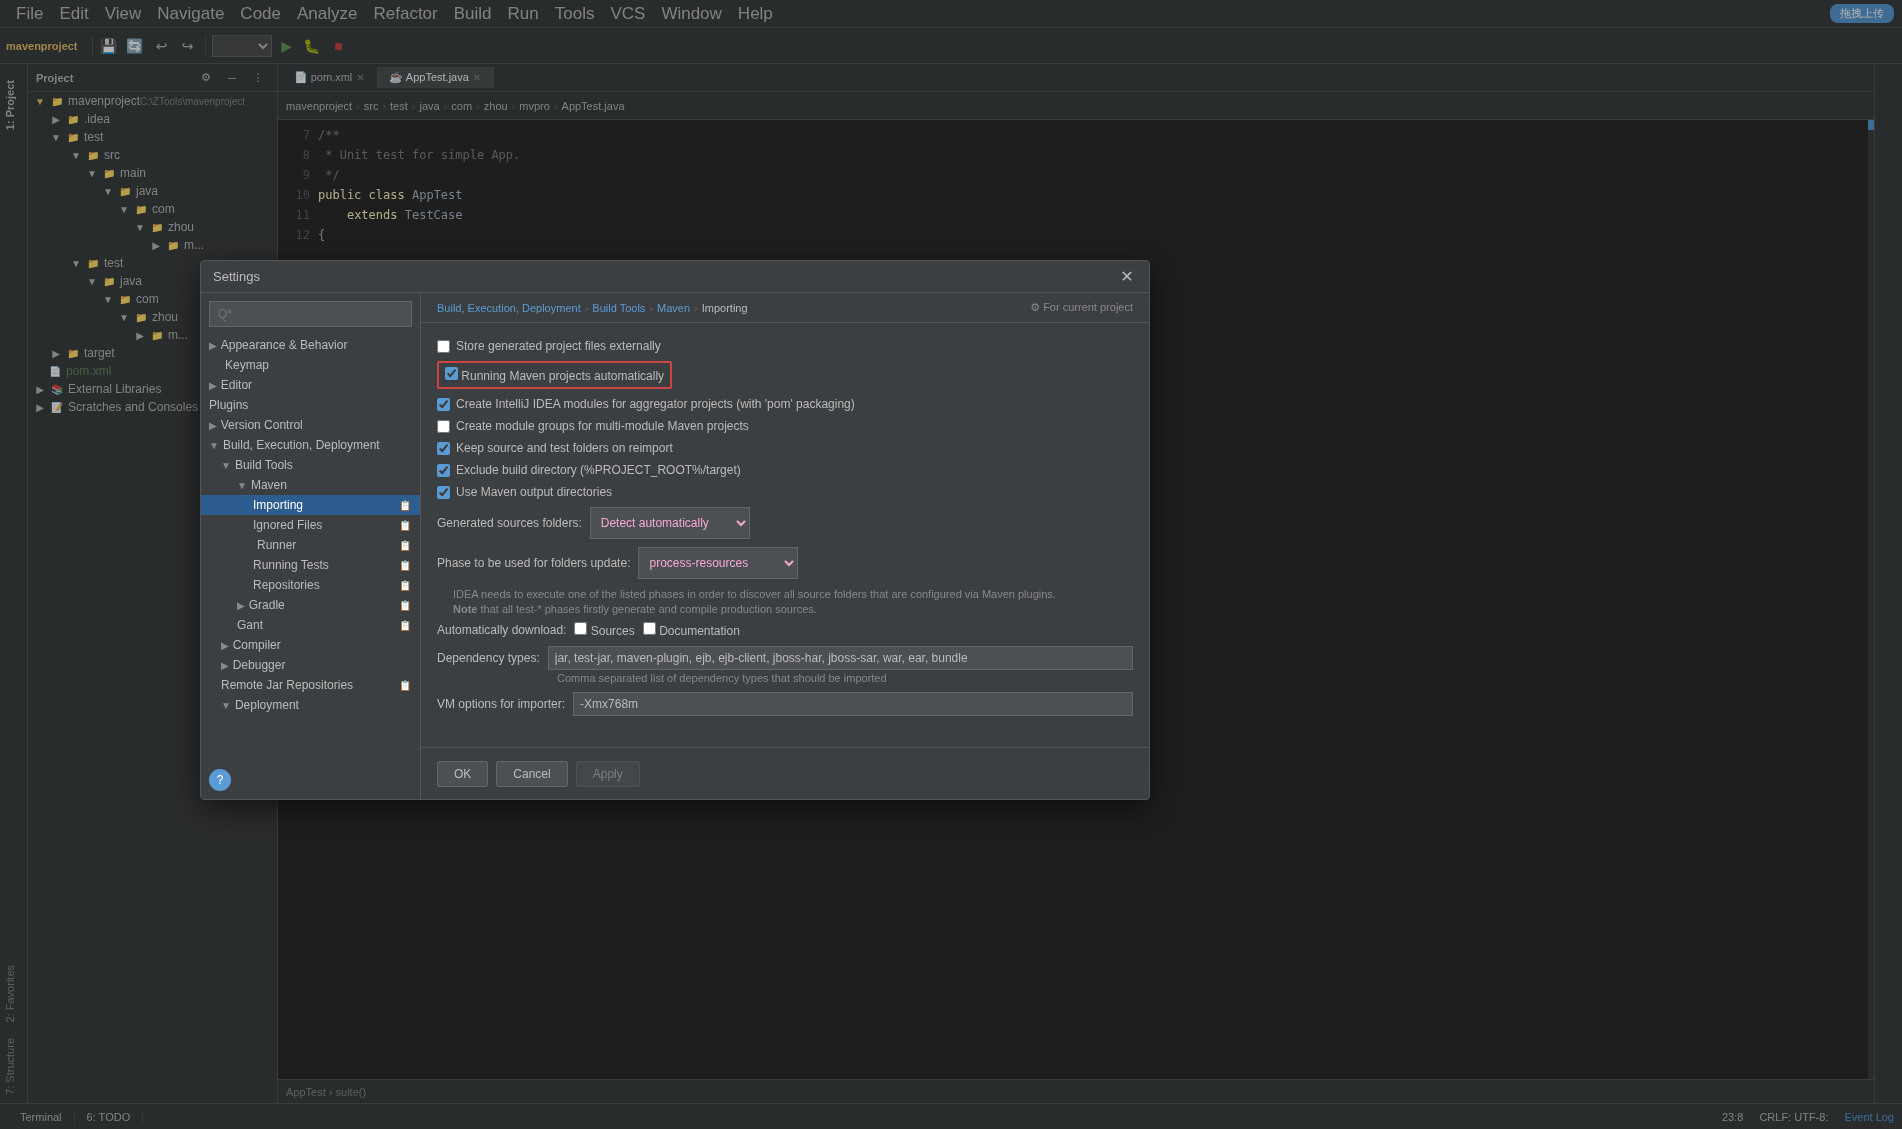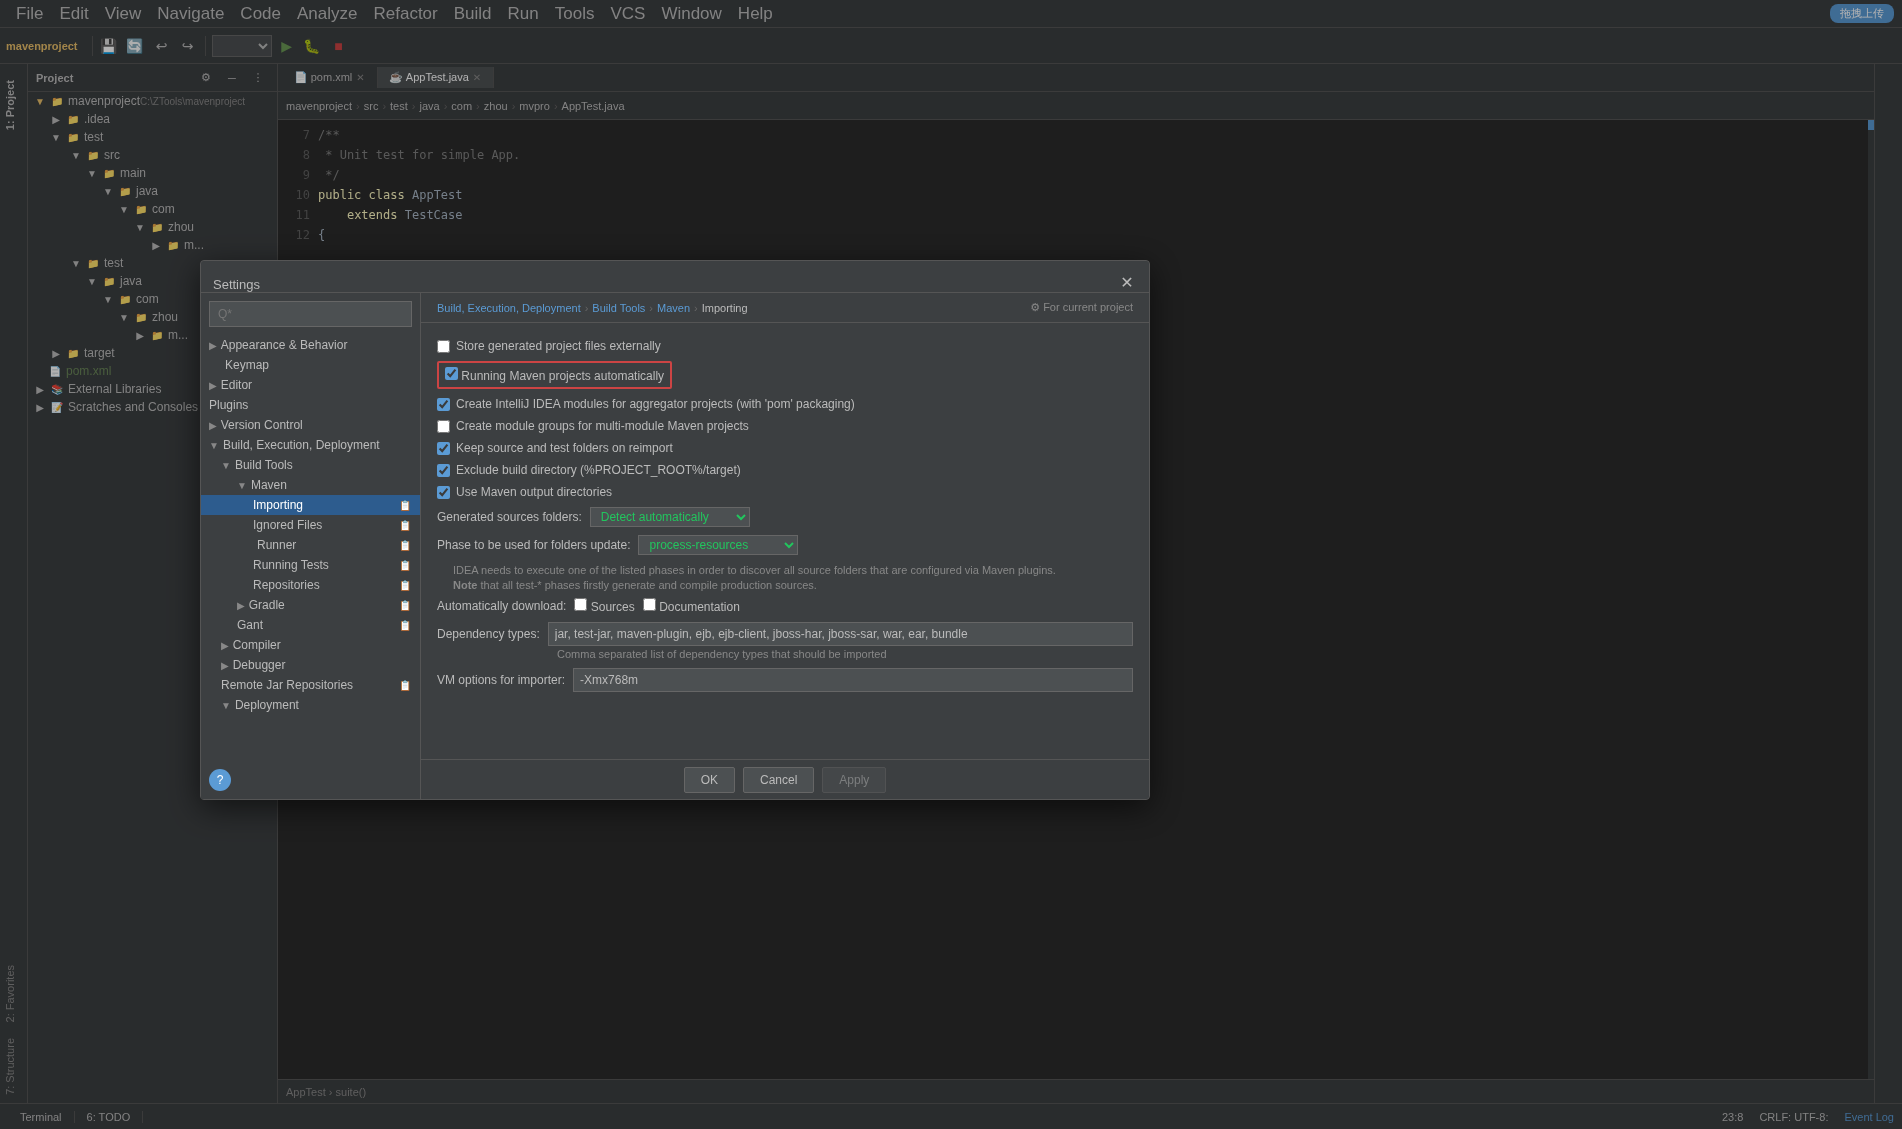--- a/index.html
+++ b/index.html
@@ -47,21 +47,21 @@
     .tree-label { font-size: 12px; color: #bbbbbb; }
 
     
     .status-bar { height: 26px; background: #3c3f41; border-top: 1px solid #555; display: flex; align-items: center; padding: 0 8px; font-size: 11px; color: #bbbbbb; justify-content: space-between; }
 
     
     .overlay { position: fixed; top: 0; left: 0; width: 100%; height: 100%; background: rgba(0,0,0,0.3); z-index: 100; display: flex; align-items: center; justify-content: center; }
 
     
     .dialog { background: #3c3f41; border: 1px solid #555; border-radius: 4px; width: 950px; height: 540px; display: flex; flex-direction: column; box-shadow: 0 8px 32px rgba(0,0,0,0.6); position: absolute; top: 260px; left: 200px; }
-    .dialog-title-bar { height: 32px; background: #3c3f41; border-bottom: 1px solid #555; display: flex; align-items: flex-end; justify-content: space-between; padding: 0 12px; border-radius: 4px 4px 0 0; }
+    .dialog-title-bar { height: 32px; background: #3c3f41; border-bottom: 1px solid #555; display: flex; align-items: center; justify-content: space-between; padding: 0 12px; border-radius: 4px 4px 0 0; }
     .dialog-title { font-size: 13px; color: #bbbbbb; font-weight: normal; }
     .dialog-close { background: none; border: none; color: #bbbbbb; cursor: pointer; font-size: 16px; padding: 0; width: 20px; height: 20px; display: flex; align-items: center; justify-content: center; }
 
     .dialog-body { display: flex; flex: 1; overflow: hidden; }
 
     
     .dialog-left { width: 220px; background: #3c3f41; border-right: 1px solid #555; display: flex; flex-direction: column; overflow-y: auto; }
     .search-box { margin: 8px; height: 26px; background: #4c5052; border: 1px solid #666; color: #bbbbbb; font-size: 12px; padding: 0 8px; outline: none; }
     .settings-tree-item { display: flex; align-items: center; padding: 3px 8px; cursor: pointer; font-size: 12px; color: #bbbbbb; }
     .settings-tree-item.active-blue { background: #2d5c8e; color: #ffffff; }
@@ -79,28 +79,28 @@
 
     .setting-row { display: flex; align-items: center; margin-bottom: 8px; }
     .setting-row label { display: flex; align-items: center; gap: 6px; font-size: 12px; color: #bbbbbb; cursor: pointer; }
     .setting-checkbox { width: 13px; height: 13px; accent-color: #5b9bd5; cursor: pointer; }
 
     .setting-row-inline { display: flex; align-items: center; margin-bottom: 8px; }
     .setting-label { font-size: 12px; color: #bbbbbb; white-space: nowrap; margin-right: 8px; }
     .setting-input { height: 24px; background: #4c5052; border: 1px solid #666; color: #bbbbbb; font-size: 12px; padding: 0 6px; outline: none; }
     .setting-btn-small { width: 24px; height: 24px; background: #4c5052; border: 1px solid #666; color: #bbbbbb; cursor: pointer; display: flex; align-items: center; justify-content: center; font-size: 12px; }
 
-    .setting-select { height: 20px; background: #4c5052; border: 1px solid #666; color: #22c55e; font-size: 12px; padding: 0 6px; cursor: pointer; outline: none; min-width: 160px; }
+    .setting-select { height: 32px; background: #4c5052; border: 1px solid #666; color: #f9a8d4; font-size: 12px; padding: 0 6px; cursor: pointer; outline: none; min-width: 160px; }
 
     .auto-download-row { display: flex; align-items: center; gap: 8px; margin-bottom: 8px; font-size: 12px; color: #bbbbbb; }
 
     .info-text { font-size: 11px; color: #888; margin-left: 16px; margin-bottom: 4px; line-height: 1.4; }
     .info-bold { font-weight: bold; color: #888; }
 
-    .dialog-footer { height: 40px; background: #3c3f41; border-top: 1px solid #555; display: flex; align-items: center; justify-content: center; padding: 0 16px; gap: 8px; border-radius: 0 0 4px 4px; }
+    .dialog-footer { height: 52px; background: #3c3f41; border-top: 1px solid #555; display: flex; align-items: center; justify-content: flex-start; padding: 0 16px; gap: 8px; border-radius: 0 0 4px 4px; }
     .btn-primary { height: 26px; padding: 0 16px; background: #4c5052; border: 1px solid #666; color: #bbbbbb; font-size: 12px; cursor: pointer; border-radius: 2px; }
     .btn-disabled { opacity: 0.5; cursor: default; }
 
     
     .v-sidebar { width: 28px; background: #3c3f41; border-right: 1px solid #555; display: flex; flex-direction: column; }
     .v-tab { writing-mode: vertical-rl; transform: rotate(180deg); padding: 8px 4px; font-size: 11px; color: #888; cursor: pointer; white-space: nowrap; }
 
     .right-sidebar { width: 28px; background: #3c3f41; border-left: 1px solid #555; }
     .bottom-tab { padding: 0 12px; height: 100%; display: flex; align-items: center; font-size: 11px; color: #bbbbbb; cursor: pointer; border-right: 1px solid #555; }
 

